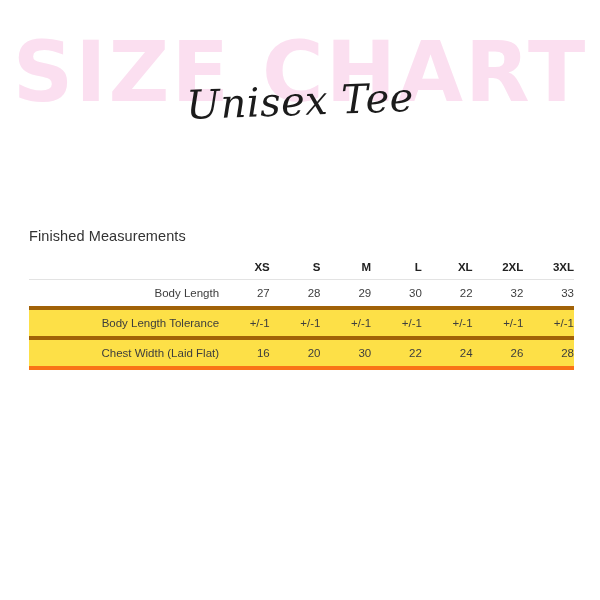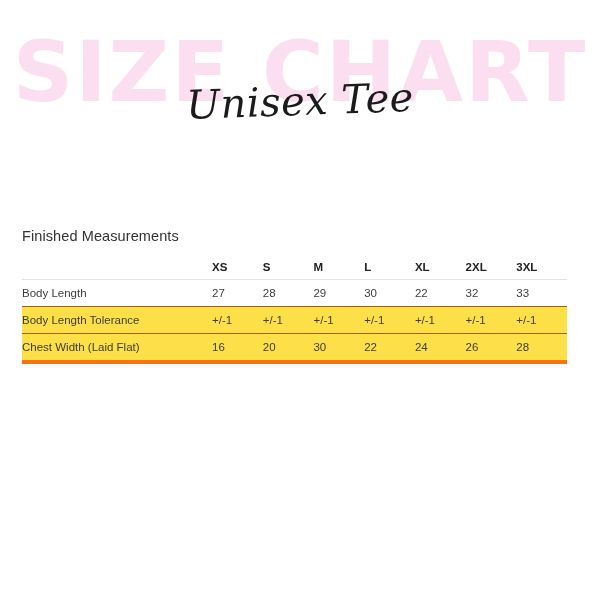--- a/index.html
+++ b/index.html
@@ -53,50 +53,50 @@
     font-size: 40px;
     color: #1b1b1b;
     letter-spacing: 0.5px;
     transform: rotate(-2deg);
   }
 
   
   .chart-wrap {
     position: absolute;
     top: 228px;
-    left: 22px;
+    left: 29px;
     width: 545px;
   }
   .section-title {
     font-size: 14.5px;
     color: #333333;
     margin-bottom: 10px;
     letter-spacing: 0.1px;
   }
   table.size-table {
     border-collapse: collapse;
     width: 100%;
     font-size: 11.5px;
     color: #3d3d3d;
   }
   table.size-table th,
   table.size-table td {
-    text-align: left;
+    text-align: right;
     padding: 7px 0 7px 0;
     font-weight: normal;
   }
   table.size-table thead th {
     font-weight: bold;
     font-size: 11.5px;
     color: #222222;
     padding-bottom: 6px;
     border-bottom: 1px solid #e3e3e3;
   }
   table.size-table tbody td {
-    border-bottom: 1px solid #a16207;
+    border-bottom: 4px solid #a16207;
   }
   table.size-table tbody tr.shaded td {
     background: #fde047;
   }
   table.size-table tbody tr:last-child td {
     border-bottom: 4px solid #f97316;
   }
   
   col.label-col { width: 190px; }
   col.size-col  { width: 50.7px; }

